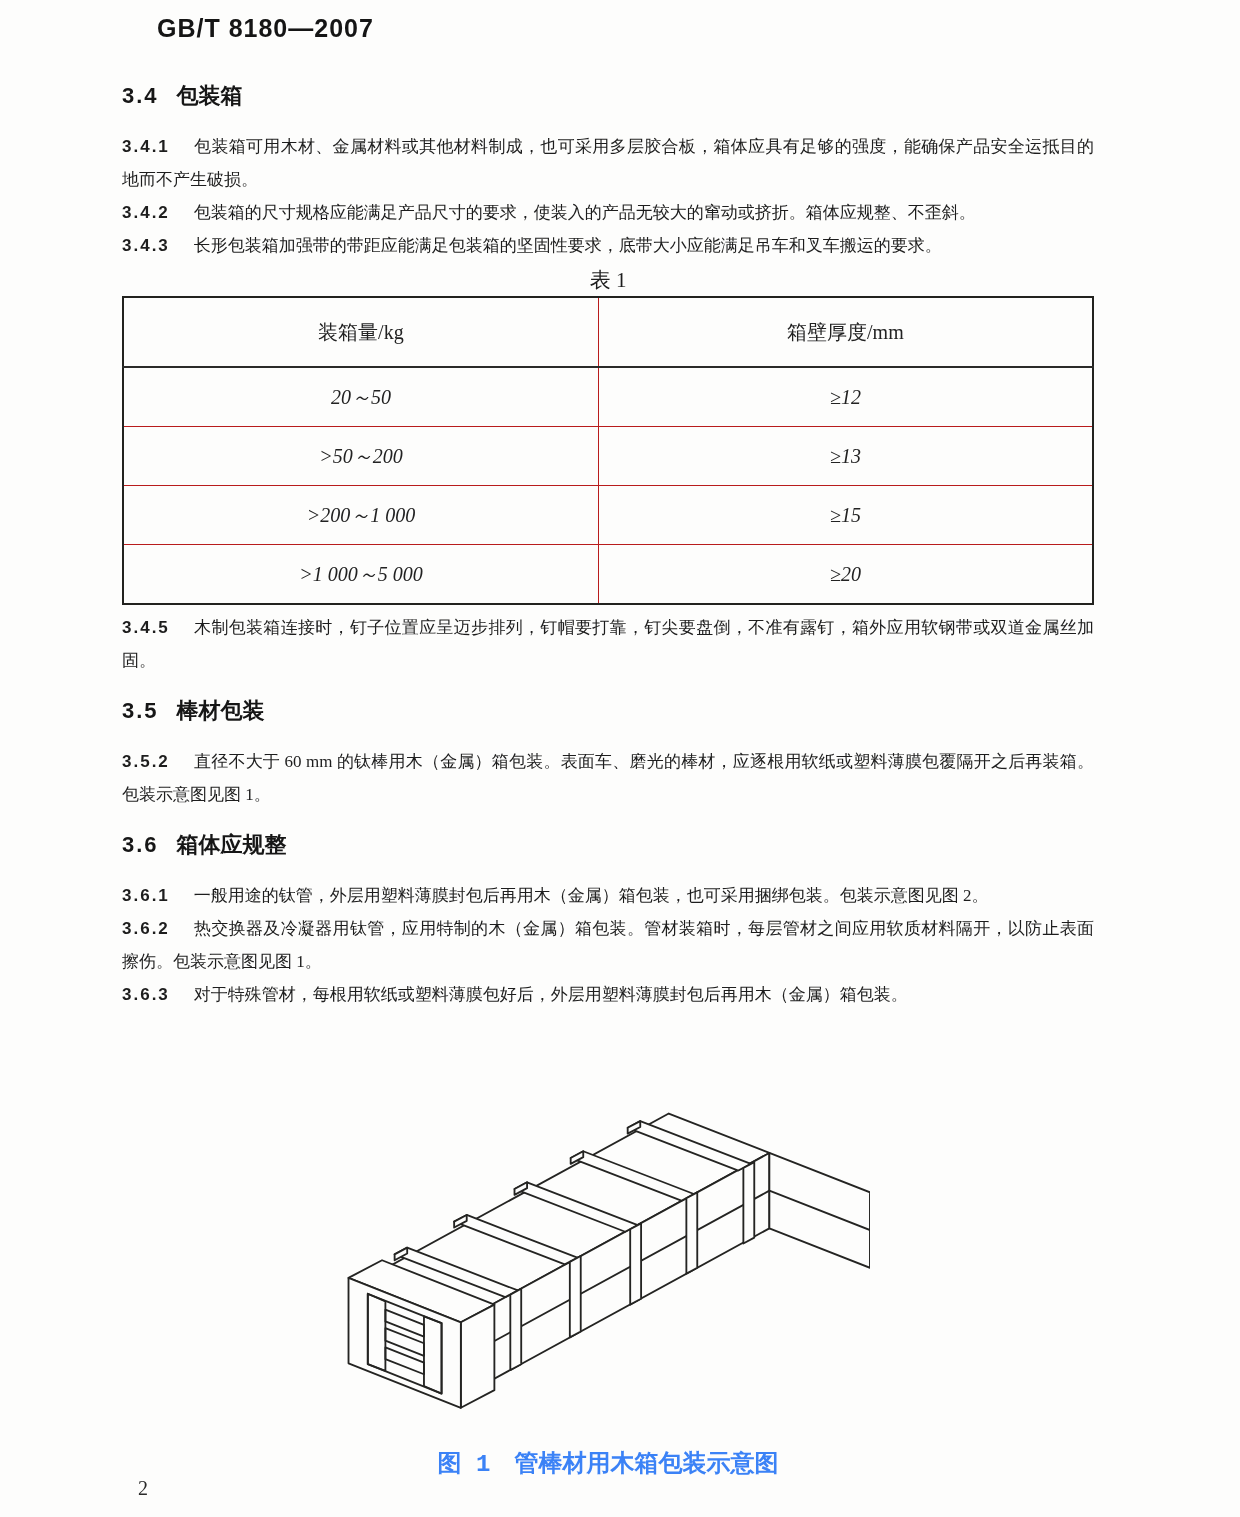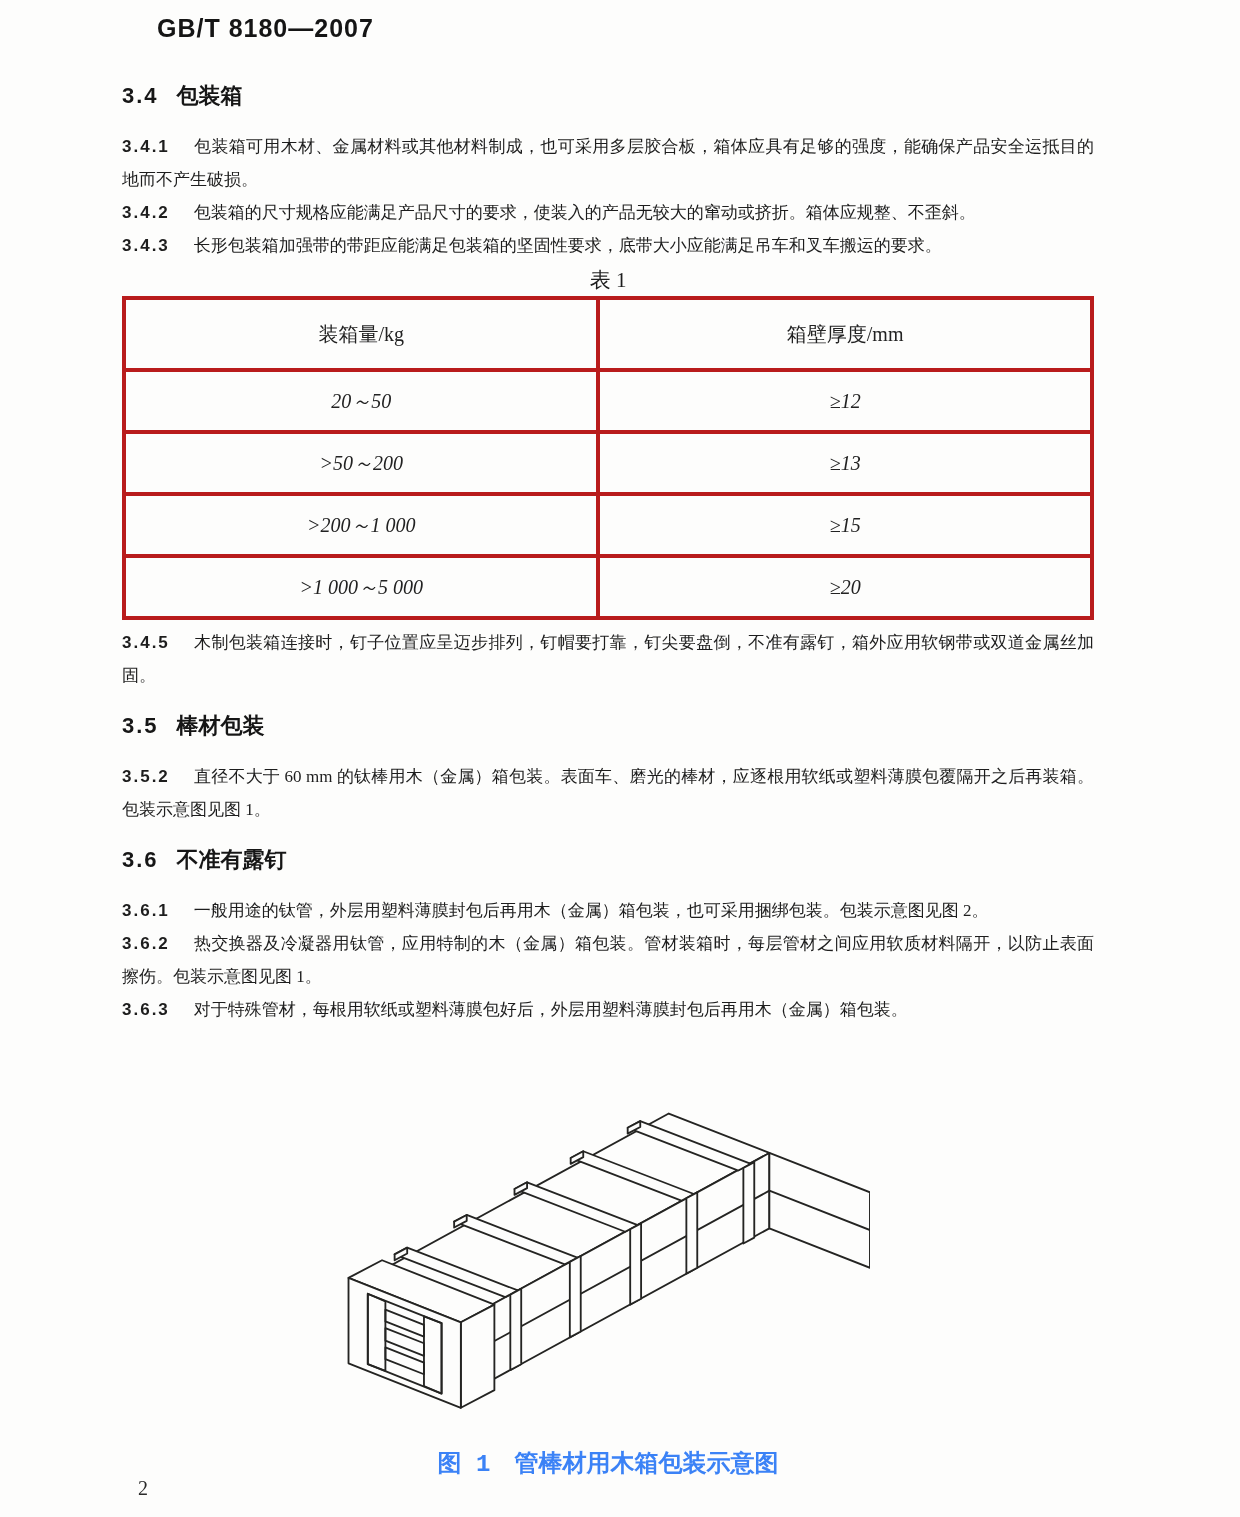--- a/index.html
+++ b/index.html
@@ -37,21 +37,21 @@
   }
   .table-caption {
     margin:4px 0 2px 0; height:28px; line-height:28px;
     text-align:center; font-size:21px; color:#1d1d1d;
   }
   table.t1 {
     width:100%; border-collapse:collapse; margin-bottom:6px;
     font-size:20px; color:#222;
   }
   table.t1 th, table.t1 td {
-    border:4px solid #b91c1c; text-align:center; font-weight:normal;
+    border:1px solid #b91c1c; text-align:center; font-weight:normal;
     padding:11px;
   }
   table.t1 th { height:46px; border-bottom:2px solid #2b2b29; }
   table.t1 td { height:36px;font-style:italic; }
   table.t1 { border:2px solid #22221f; }
   .figure-wrap {
     position:absolute; left:325px; top:1080px; width:545px; height:363px;
   }
   .figure-wrap svg { width:100%; height:100%; }
   .fig-caption {
@@ -126,21 +126,21 @@
 
     <p class="heading">
       <span class="num">3.5</span><span>棒材包装</span>
     </p>
 
     <p class="clause">
       <span class="num">3.5.2</span><span>直径不大于 60 mm 的钛棒用木（金属）箱包装。表面车、磨光的棒材，应逐根用软纸或塑料薄膜包覆隔开之后再装箱。包装示意图见图 1。</span>
     </p>
 
     <p class="heading">
-      <span class="num">3.6</span><span>不准有露钉</span>
+      <span class="num">3.6</span><span>箱体应规整</span>
     </p>
 
     <p class="clause">
       <span class="num">3.6.1</span><span>一般用途的钛管，外层用塑料薄膜封包后再用木（金属）箱包装，也可采用捆绑包装。包装示意图见图 2。</span>
     </p>
     <p class="clause">
       <span class="num">3.6.2</span><span>热交换器及冷凝器用钛管，应用特制的木（金属）箱包装。管材装箱时，每层管材之间应用软质材料隔开，以防止表面擦伤。包装示意图见图 1。</span>
     </p>
     <p class="clause">
       <span class="num">3.6.3</span><span>对于特殊管材，每根用软纸或塑料薄膜包好后，外层用塑料薄膜封包后再用木（金属）箱包装。</span>

